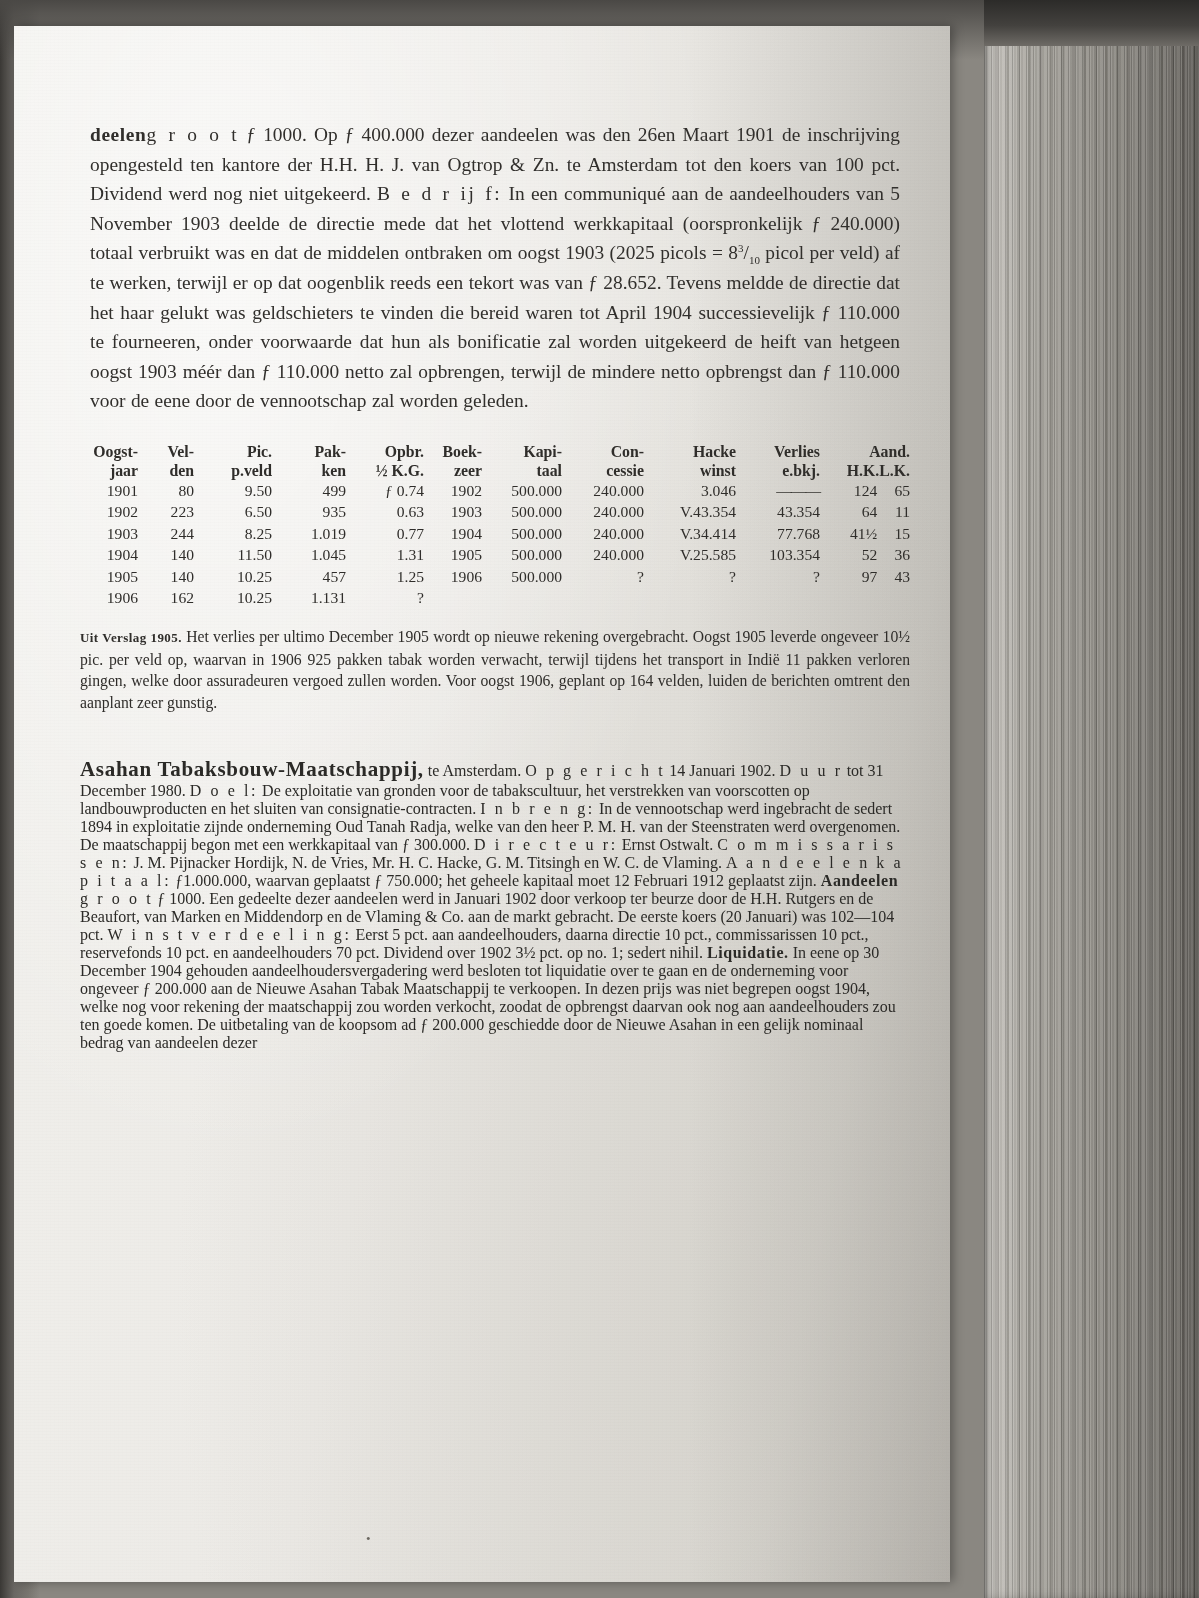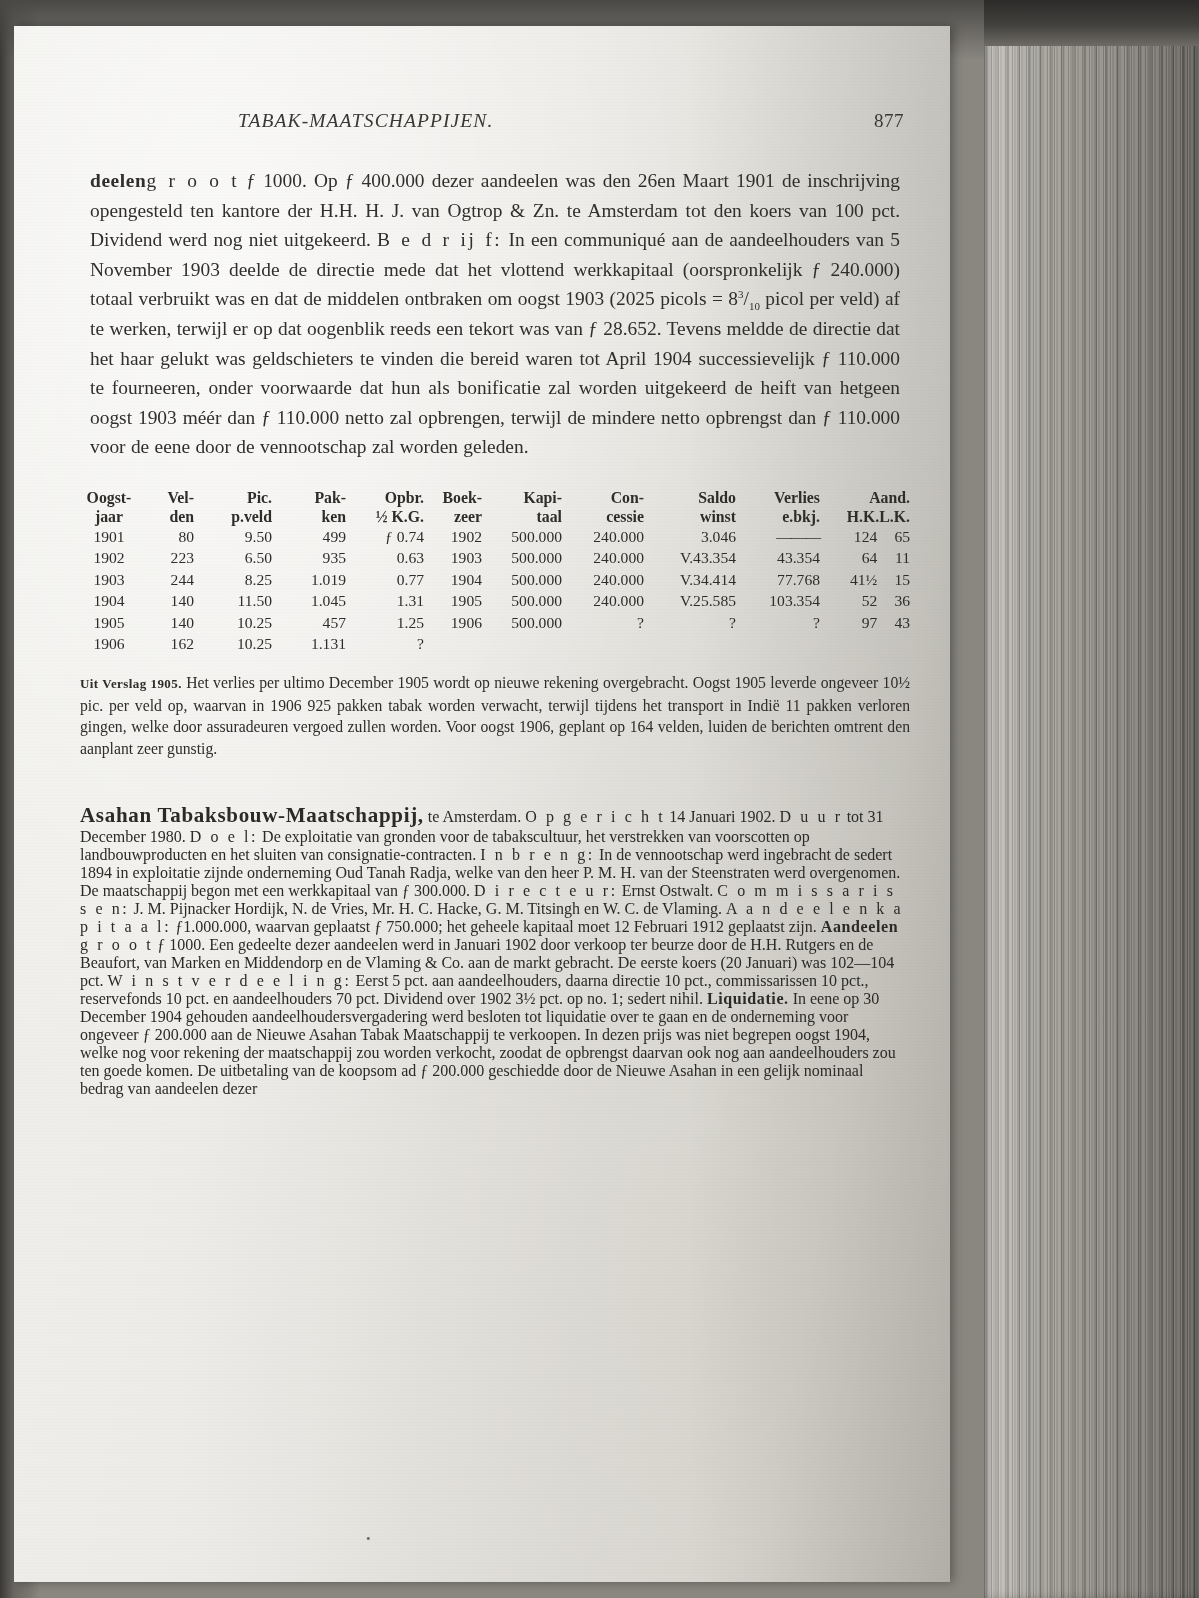--- a/index.html
+++ b/index.html
@@ -151,21 +151,21 @@
     line-height: 19px;
     white-space: pre-line;
     vertical-align: bottom;
   }
   table.oogst td {
     padding: 1px 0;
     line-height: 19.4px;
     white-space: nowrap;
   }
   .c-r { text-align: right; }
-  .c-l { text-align: center; margin-top: 39px; }
+  .c-l { text-align: right; margin-top: 39px; }
   .dash { letter-spacing: -1px; }
 
   
   p.small {
     margin: 18px 0 0 0;
     font-size: 15.7px;
     line-height: 21.4px;
     text-align: justify;
     text-align-last: left;
     color: #2f2d2a;
@@ -207,24 +207,20 @@
   <div id="backdrop"></div>
   <div id="foreedge"></div>
   <div id="foreedge-top"></div>
 
   <div id="page">
     <div id="grain"></div>
     <div id="innershade"></div>
 
     <div id="typeblock">
 
-      <div class="runhead">
-        <span class="title">TABAK-MAATSCHAPPIJEN.</span>
-        <span class="folio">877</span>
-      </div>
 
       <p class="body"><span class="bold">deelen</span><span class="spaced">g r o o t</span><span> ƒ 1000. Op ƒ 400.000 dezer aandeelen was den 26en Maart 1901 de inschrijving opengesteld ten kantore der H.H. H. J. van Ogtrop &amp; Zn. te Amsterdam tot den koers van 100 pct. Dividend werd nog niet uitgekeerd. </span><span class="spaced">B e d r ij f:</span><span> In een communiqué aan de aandeelhouders van 5 November 1903 deelde de directie mede dat het vlottend werkkapitaal (oorspronkelijk ƒ 240.000) totaal verbruikt was en dat de middelen ontbraken om oogst 1903 (2025 picols = 8</span><sup>3</sup>/<sub>10</sub><span> picol per veld) af te werken, terwijl er op dat oogenblik reeds een tekort was van ƒ 28.652. Tevens meldde de directie dat het haar gelukt was geldschieters te vinden die bereid waren tot April 1904 successievelijk ƒ 110.000 te fourneeren, onder voorwaarde dat hun als bonificatie zal worden uitgekeerd de heift van hetgeen oogst 1903 méér dan ƒ 110.000 netto zal opbrengen, terwijl de mindere netto opbrengst dan ƒ 110.000 voor de eene door de vennootschap zal worden geleden.</span></p>
 
       <table class="oogst">
         <thead>
           <tr>
             <th class="c-l" style="width:58px">Oogst-
 jaar</th>
             <th class="c-r" style="width:56px">Vel-
 den</th>
@@ -233,21 +229,21 @@
             <th class="c-r" style="width:74px">Pak-
 ken</th>
             <th class="c-r" style="width:78px">Opbr.
 ½ K.G.</th>
             <th class="c-r" style="width:58px">Boek-
 zeer</th>
             <th class="c-r" style="width:80px">Kapi-
 taal</th>
             <th class="c-r" style="width:82px">Con-
 cessie</th>
-            <th class="c-r" style="width:92px">Saldo
+            <th class="c-r" style="width:92px">Hacke
 winst</th>
             <th class="c-r" style="width:84px">Verlies
 e.bkj.</th>
             <th class="c-r" colspan="2" style="width:86px">Aand.
 H.K.L.K.</th>
           </tr>
         </thead>
         <tbody id="oogst-body">
             <tr>
               <td class="c-l">1901</td>

